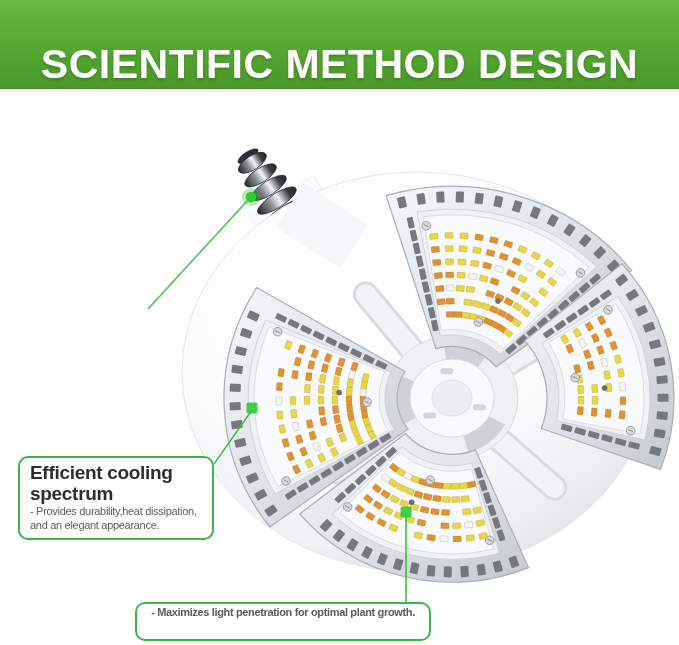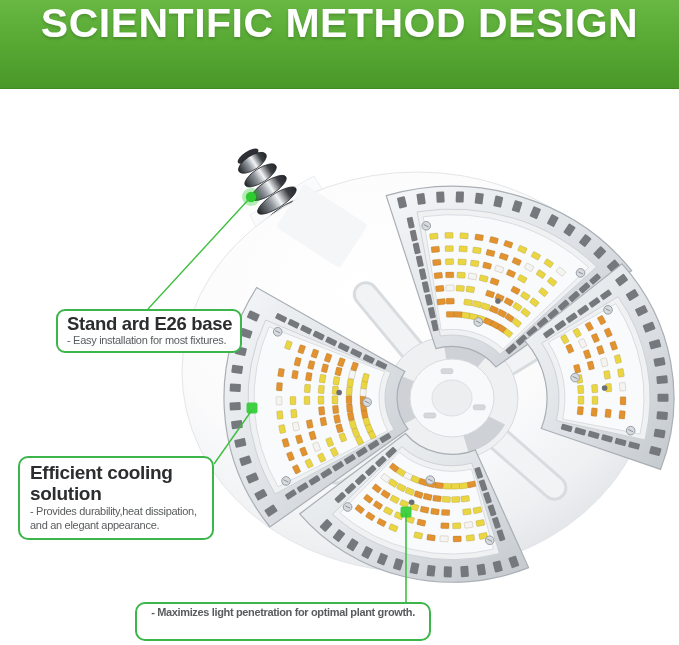--- a/index.html
+++ b/index.html
@@ -1,20 +1,20 @@
 <!DOCTYPE html>
 <html style="--accent: #3cb54a; --banner-top: #68b843; --banner-bottom: #4a9829;"><head>
 <meta charset="utf-8">
 <style>
   html,body{margin:0;padding:0;background:#fff;}
   .stage{position:relative;width:679px;height:645px;overflow:hidden;background:#fff;
          font-family:"Liberation Sans","DejaVu Sans",sans-serif;}
   .banner{position:absolute;top:0;left:0;width:679px;height:88px;
           background:linear-gradient(180deg,var(--banner-top,#68b843) 0%,#55a732 55%,var(--banner-bottom,#4a9829) 100%);
-          display:flex;align-items:flex-start;justify-content:center;
+          display:flex;align-items:flex-end;justify-content:center;
           border-bottom:1px solid #3e8c22;}
   .banner h1{margin:0;color:#fff;font-size:41px;font-weight:bold;letter-spacing:.5px;
              text-shadow:0 2px 3px rgba(0,0,0,.18);white-space:nowrap;}
   #lamp-svg{position:absolute;top:0;left:0;width:679px;height:645px;}
   .callout{position:absolute;background:#fff;border:2px solid var(--accent,#3cb54a);
            box-sizing:border-box;color:#2b2d2f;}
   .co-title{font-weight:bold;color:#2b2d2f;letter-spacing:-.3px;}
   .co-desc{color:#595c5e;letter-spacing:-.3px;}
   #co1{left:56px;top:309px;width:186px;min-height:36px;border-radius:9px;padding:2px 8px 4px 9px;}
   #co1 .co-title{font-size:18.5px;line-height:21px;white-space:nowrap;}
@@ -465,27 +465,23 @@
           <rect x="246.5" y="402.5" width="11" height="11" rx="2" fill="#2ecb31" opacity="0.9"></rect>
           <rect x="400.5" y="506.5" width="11" height="11" rx="2" fill="#2ecb31" opacity="0.9"></rect>
         </g>
       </g>
   </svg>
 
   <header class="banner">
     <h1>SCIENTIFIC METHOD DESIGN</h1>
   </header>
 
-  <div class="callout" id="co1">
-    <div class="co-title">Stand ard E26 base</div>
-    <div class="co-desc">- Easy installation for most fixtures.</div>
-  </div>
 
   <div class="callout" id="co2">
-    <div class="co-title">Efficient cooling solution</div>
+    <div class="co-title">Efficient cooling spectrum</div>
     <div class="co-desc">- Provides durability,heat dissipation,
 and an elegant appearance.</div>
   </div>
 
   <div class="callout" id="co3">
     <div class="co-desc">- Maximizes light penetration for optimal plant growth.</div>
   </div>
 
 </div>
 

